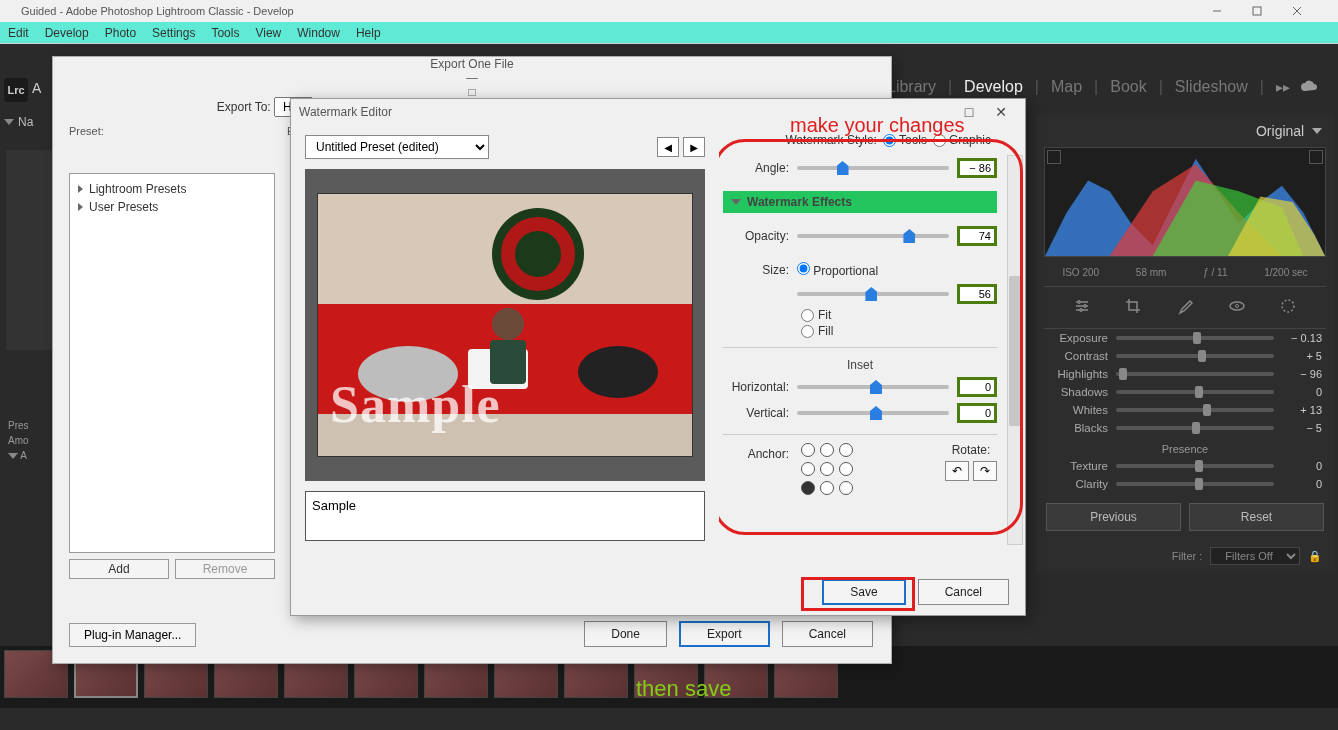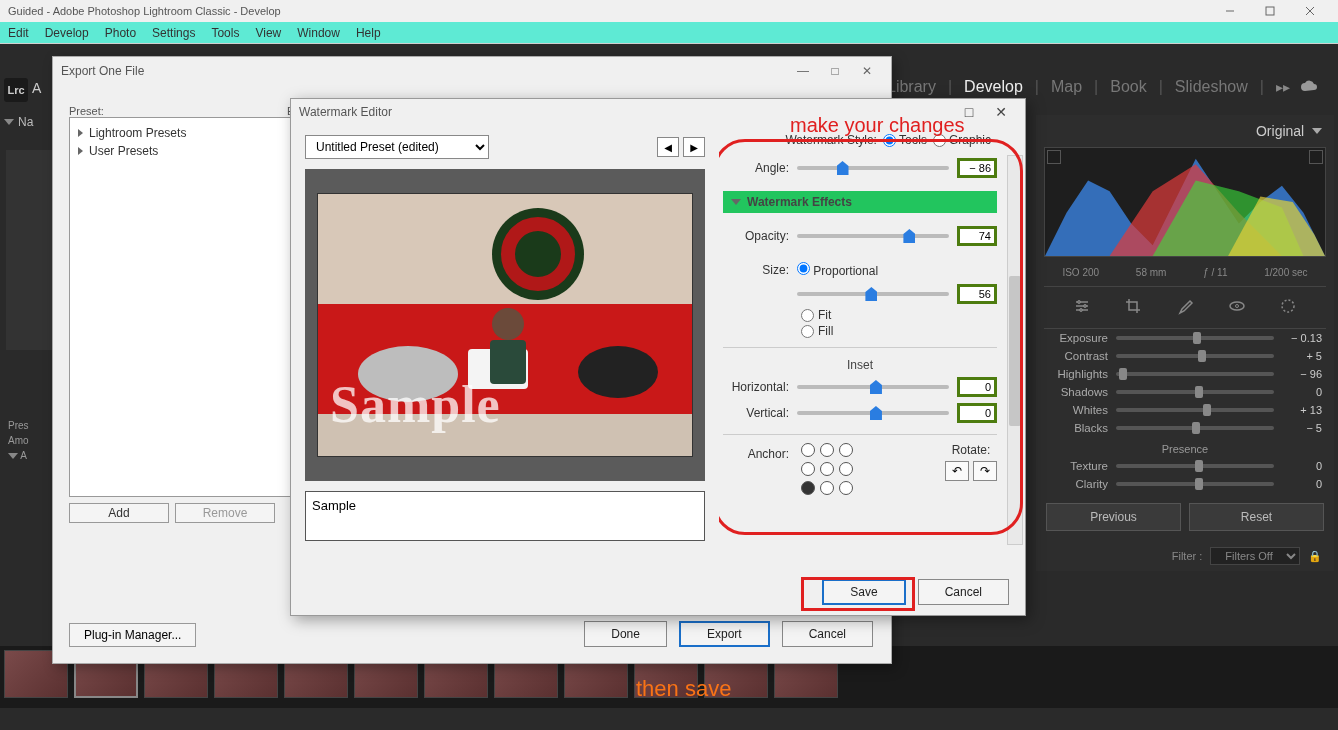--- a/index.html
+++ b/index.html
@@ -1,19 +1,19 @@
 <!DOCTYPE html>
 <html><head>
 <meta charset="utf-8">
 <style>
 * { box-sizing: border-box; margin: 0; padding: 0; font-family: "Segoe UI", Tahoma, sans-serif; }
 body { width: 1338px; height: 730px; overflow: hidden; background: #3a3a3a; position: relative; font-size: 12px; }
 
 
-.title-bar { height: 22px; background: #f0f0f0; display: flex; align-items: center; padding: 0 8px; color: #555; font-size: 11px; }
+.title-bar { height: 22px; background: #f0f0f0; display: flex; align-items: center; padding: 0 21px; color: #555; font-size: 11px; }
 .title-bar .spacer { flex: 1; }
 .win-btn { width: 40px; height: 22px; display: flex; align-items: center; justify-content: center; color: #666; }
 .win-btn svg { width: 10px; height: 10px; }
 
 
 .menu-bar { height: 22px; background: #5eead4; border-bottom: 1px solid #d0d0d0; display: flex; align-items: center; padding: 0 8px; gap: 16px; color: #333; font-size: 12px; }
 
 
 .lr-back { position: absolute; top: 44px; left: 0; right: 0; bottom: 0; background: #2a2a2a; }
 
@@ -62,29 +62,29 @@
 .left-panel { position: absolute; top: 418px; left: 4px; width: 54px; color: #999; font-size: 10px; }
 .left-panel .row { padding: 2px 4px; }
 
 
 .filmstrip { position: absolute; bottom: 22px; left: 0; right: 0; height: 62px; background: #1a1a1a; display: flex; padding: 4px; gap: 6px; }
 .thumb-img { width: 64px; height: 48px; background: linear-gradient(135deg,#7a4a4a,#5a3030); border: 1px solid #444; position: relative; }
 .thumb-img.sel { border: 2px solid #888; }
 
 
 .export-dlg { position: absolute; top: 56px; left: 52px; width: 840px; height: 608px; background: #f0f0f0; border: 1px solid #aaa; box-shadow: 4px 4px 12px rgba(0,0,0,0.3); }
-.dlg-title { height: 28px; display: flex; align-items: center; padding: 0 8px; color: #555; font-size: 12px; }
+.dlg-title { height: 28px; display: flex; align-items: center; padding: 0 8px; color: #555; font-size: 12px; flex-direction: column; }
 .dlg-title .spacer { flex:1; }
 .dlg-title .ctl { width: 32px; text-align: center; color: #666; }
 .export-body { padding: 12px 16px; }
 .export-to { text-align: right; margin-right: 562px; font-size: 12px; color: #333; }
 .export-to select { font-size: 12px; padding: 1px 4px; }
 .preset-block { display: flex; gap: 12px; margin-top: 8px; }
 .preset-label { font-size: 11px; color: #555; }
-.preset-list { width: 222px; height: 380px; background: #fff; border: 1px solid #999; font-size: 12px; padding: 6px 4px; }
+.preset-list { width: 206px; height: 380px; background: #fff; border: 1px solid #999; font-size: 12px; padding: 6px 4px; margin-top: 36px; }
 .preset-list .item { display: flex; align-items: center; gap: 6px; padding: 2px 4px; color: #333; }
 .preset-list .tri-r { width: 0; height: 0; border-top: 4px solid transparent; border-bottom: 4px solid transparent; border-left: 5px solid #666; }
 .add-rem { display: flex; gap: 6px; margin-top: 6px; }
 .add-rem button { flex: 1; font-size: 12px; padding: 2px 0; background: #f4f4f4; border: 1px solid #999; color: #333; }
 .add-rem button:last-child { color: #999; }
 .plugin-btn { position: absolute; bottom: 16px; left: 16px; }
 .plugin-btn button { font-size: 12px; padding: 4px 14px; background: #f4f4f4; border: 1px solid #999; }
 .export-buttons { position: absolute; bottom: 16px; right: 18px; display: flex; gap: 12px; }
 .export-buttons button { font-size: 12px; padding: 5px 26px; background: #f4f4f4; border: 1px solid #888; color: #222; }
 .export-buttons .primary { border: 2px solid #1a6fc9; padding: 4px 26px; }
@@ -132,21 +132,21 @@
 .scrollbar-v { position: absolute; top: 30px; right: 2px; width: 16px; bottom: 6px; background: #e9e9e9; border: 1px solid #ccc; }
 .scrollbar-v .sbthumb { position: absolute; left: 1px; right: 1px; top: 120px; height: 150px; background: #c6c6c6; border-radius: 2px; }
 
 .wm-foot { position: absolute; bottom: 10px; right: 16px; display: flex; gap: 12px; }
 .wm-foot button { font-size: 12px; padding: 5px 26px; background: #f4f4f4; border: 1px solid #888; color: #222; }
 .wm-foot .primary { border: 2px solid #1a6fc9; padding: 4px 26px; }
 .red-box-save { position: absolute; bottom: 4px; right: 110px; width: 114px; height: 34px; border: 3px solid #e02020; pointer-events: none; }
 
 
 .anno1 { position: absolute; top: 114px; left: 790px; color: #e02020; font-size: 20px; font-weight: 400; font-family: "Segoe UI", sans-serif; }
-.anno2 { position: absolute; top: 676px; left: 636px; color: #f97316; font-size: 22px; font-weight: 400; }
+.anno2 { position: absolute; top: 676px; left: 636px; color: #84cc16; font-size: 22px; font-weight: 400; }
 
 
 .nav-thumb { position: absolute; top: 150px; left: 6px; width: 46px; height: 200px; background: #333; }
 
 input[type=radio] { margin:0; }
 </style>
 </head>
 <body>
 
 <div class="title-bar">
@@ -346,20 +346,24 @@
 
 <div class="export-dlg">
   <div class="dlg-title">
     <span>Export One File</span>
     <div class="spacer"></div>
     <span class="ctl">—</span>
     <span class="ctl">□</span>
     <span class="ctl">✕</span>
   </div>
   <div class="export-body">
+    <div class="export-to">
+      <span>Export To:</span>
+      <select><option>H</option></select>
+    </div>
     <div class="preset-block">
       <div style="width:206px">
         <div class="preset-label">Preset:</div>
         <div class="preset-list">
           <div class="item">
               <span class="tri-r"></span>
               <span>Lightroom Presets</span>
             </div>
           <div class="item">
               <span class="tri-r"></span>

